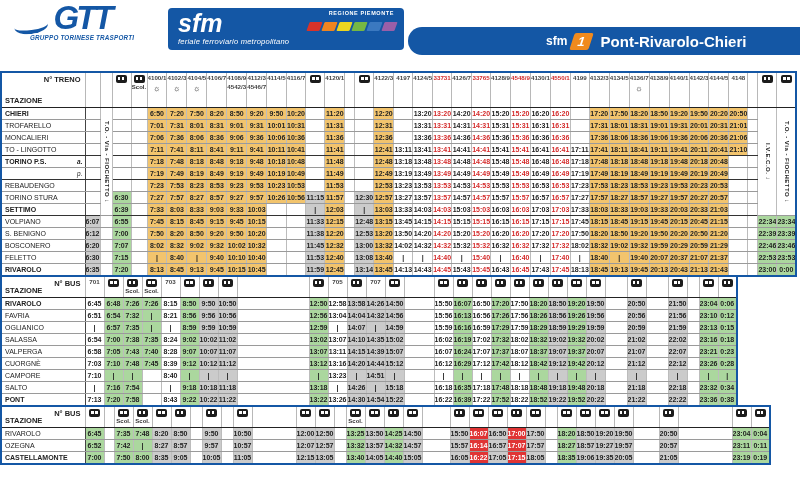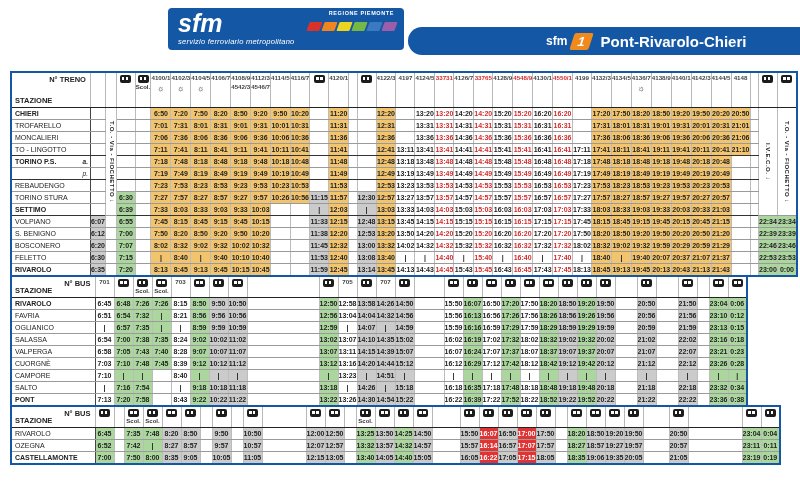--- a/index.html
+++ b/index.html
@@ -16,21 +16,21 @@
   .regione{font-size:5.5px;text-align:right;font-weight:bold;letter-spacing:0.6px;margin-right:2px}
   .dmds{text-align:right;margin-top:1px;white-space:nowrap}
   .dmd{display:inline-block;width:13px;height:9px;margin-left:2px;transform:skewX(-20deg);border-radius:1px}
   .sfm-sub{clear:both;font-size:7.6px;font-style:italic;letter-spacing:0.2px;margin-top:1px}
   .banner{position:absolute;left:408px;right:0;top:27px;height:28px;background:#1457a5;border-radius:14px 0 0 14px;color:#fff;display:flex;align-items:center;padding-left:138px;box-sizing:border-box}
   .b-sfm{font-size:12px;font-weight:bold;margin-right:5px}
   .b-num{background:#f08a1d;color:#fff;font-weight:bold;font-size:13px;padding:1px 6px;transform:skewX(-18deg);border-radius:2px;margin-right:9px}
   .b-name{font-size:15px;font-weight:bold}
   .title{position:absolute;left:8px;top:43px;font-size:22px;font-weight:bold;color:#1457a5;letter-spacing:0.3px}
   
-  .tables{position:absolute;left:10px;top:71px;right:2px}
+  .tables{position:absolute;left:0;top:71px;right:2px}
   .sect+.sect .tt{margin-top:-2px}
   .tt{border-collapse:collapse;table-layout:fixed;border:2px solid #1457a5;background:#fff}
   .tt th,.tt td{padding:0;margin:0;text-align:center;vertical-align:middle;overflow:hidden;white-space:nowrap}
   .tt thead th{height:34px;border-bottom:1.5px solid #222;border-right:1px solid #b8b8b8;vertical-align:top;background:#fff}
   .tt.sm thead th{height:20px}
   .tt td{height:11px;line-height:11px;font-size:7px;font-weight:bold;color:#222;
          border-right:1px solid #bcbcbc;border-bottom:1px solid #9a9a9a}
   .stn{text-align:left !important;font-size:7.8px;padding-left:3px !important;font-weight:normal !important;border-right:1.4px solid #444 !important}
   .stn.b{font-weight:bold !important}
   .stn i{float:right;font-size:6.5px;font-style:italic;padding-right:2px}
@@ -57,25 +57,30 @@
   .vx{writing-mode:vertical-rl;font-size:6px;letter-spacing:0.5px;color:#222;margin:0 auto;line-height:7px;white-space:nowrap}
   .diag{position:relative;background:linear-gradient(to bottom right,#fff calc(50% - 0.6px),#555 calc(50% - 0.6px),#555 calc(50% + 0.6px),#fff calc(50% + 0.6px))}
   .diag .tb{position:absolute;top:2px;right:4px;font-size:7.5px;font-weight:bold;color:#222}
   .diag .bb{position:absolute;bottom:2px;left:3px;font-size:7.5px;font-weight:bold;color:#222}
 </style>
 </head>
 <body>
 
 <div class="page">
   <div class="hdr">
+    <div class="gtt">
+      <div class="gtt-t">GTT</div>
+      <div class="swoosh"></div>
+      <div class="gtt-s">GRUPPO TORINESE TRASPORTI</div>
+    </div>
     <div class="sfmbox">
       <span class="sfm-w">sfm</span>
       <div class="regione">REGIONE PIEMONTE</div>
       <div class="dmds"><span class="dmd" style="background: rgb(215, 51, 42);"></span><span class="dmd" style="background: rgb(239, 132, 32);"></span><span class="dmd" style="background: rgb(236, 213, 31);"></span><span class="dmd" style="background: rgb(118, 184, 67);"></span><span class="dmd" style="background: rgb(59, 121, 192);"></span><span class="dmd" style="background: rgb(154, 95, 168);"></span></div>
-      <div class="sfm-sub">servizio ferroviario metropolitano</div>
+      <div class="sfm-sub">feriale ferroviario metropolitano</div>
     </div>
     <div class="banner">
       <span class="b-sfm">sfm</span>
       <span class="b-num">1</span>
       <span class="b-name">Pont-Rivarolo-Chieri</span>
     </div>
   </div>
 
   <div class="tables">
     <div class="sect">

